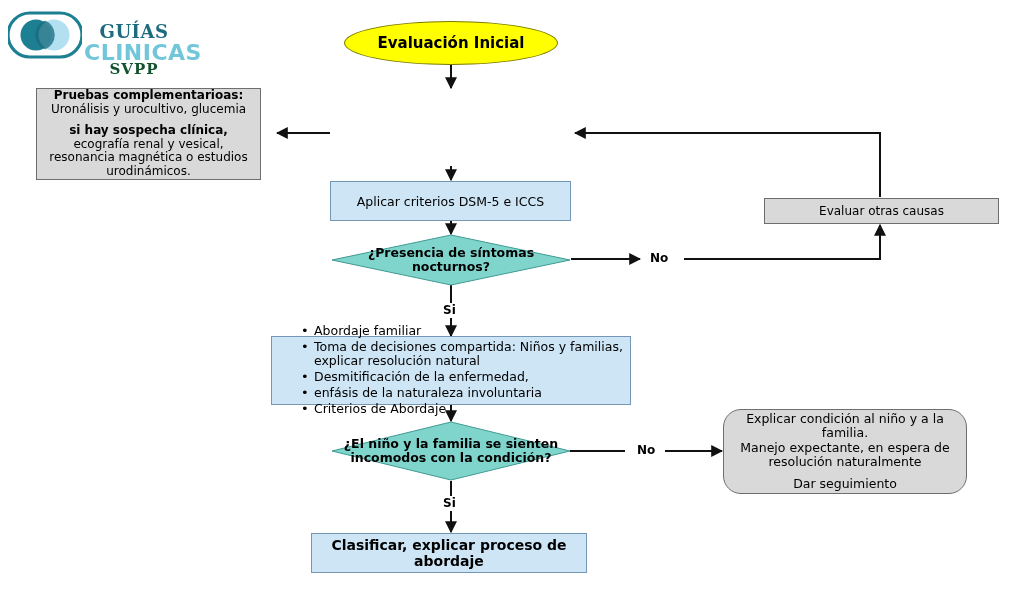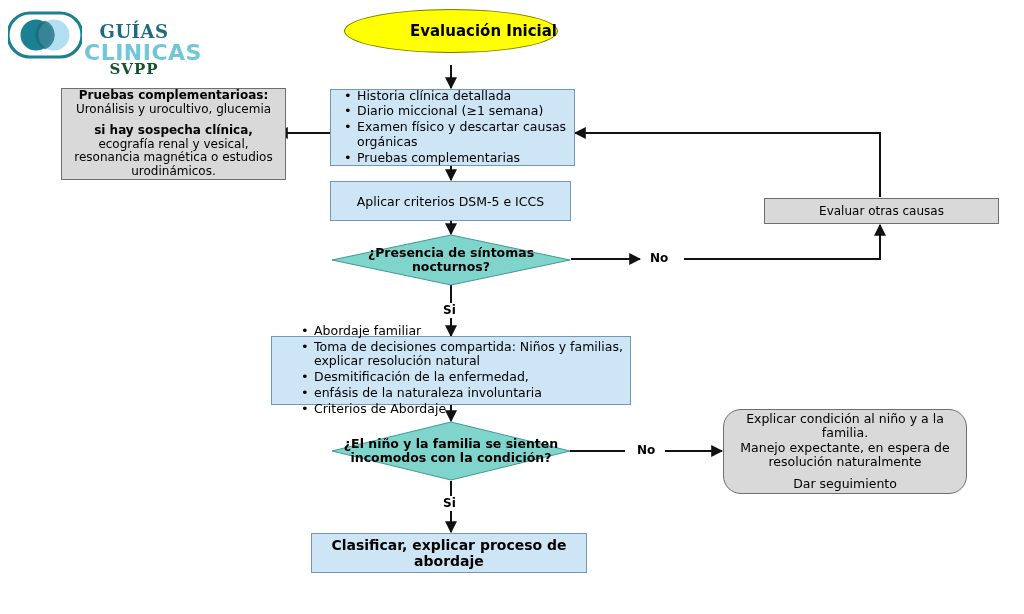--- a/index.html
+++ b/index.html
@@ -244,34 +244,26 @@
       <path d="M451,481 L451,496"></path>
       <path d="M451,511 L451,532" marker-end="url(#arrow)"></path>
     </g>
   </svg>
 
   <div class="edge-label" style="left:650px; top:251px;">No</div>
   <div class="edge-label" style="left:443px; top:303px;">Si</div>
   <div class="edge-label" style="left:637px; top:443px;">No</div>
   <div class="edge-label" style="left:443px; top:496px;">Si</div>
 
-  <div class="node oval" style="left:344px; top:9px; width:214px; height:44px;text-align:right;">
+  <div class="node oval" style="left:344px; top:21px; width:214px; height:44px;">
     <div class="node-inner">Evaluación Inicial</div>
   </div>
 
-  <div class="node box-blue" style="left:330px; top:89px; width:245px; height:77px;">
-    <ul class="bullets">
-      <li>Historia clínica detallada</li>
-      <li>Diario miccional (≥1 semana)</li>
-      <li>Examen físico y descartar causas orgánicas</li>
-      <li>Pruebas complementarias</li>
-    </ul>
-  </div>
-
-  <div class="node box-gray" style="left:61px; top:88px; width:225px; height:92px; padding:5px 6px;">
+
+  <div class="node box-gray" style="left:36px; top:88px; width:225px; height:92px; padding:5px 6px;">
     <div class="node-inner para">
       <div class="b">Pruebas complementarioas:</div>
       <div>Uronálisis y urocultivo, glucemia</div>
       <div class="gap"></div>
       <div class="b">si hay sospecha clínica,</div>
       <div>ecografía renal y vesical, resonancia magnética o estudios urodinámicos.</div>
     </div>
   </div>
 
   <div class="node box-blue" style="left:330px; top:181px; width:241px; height:40px;">

